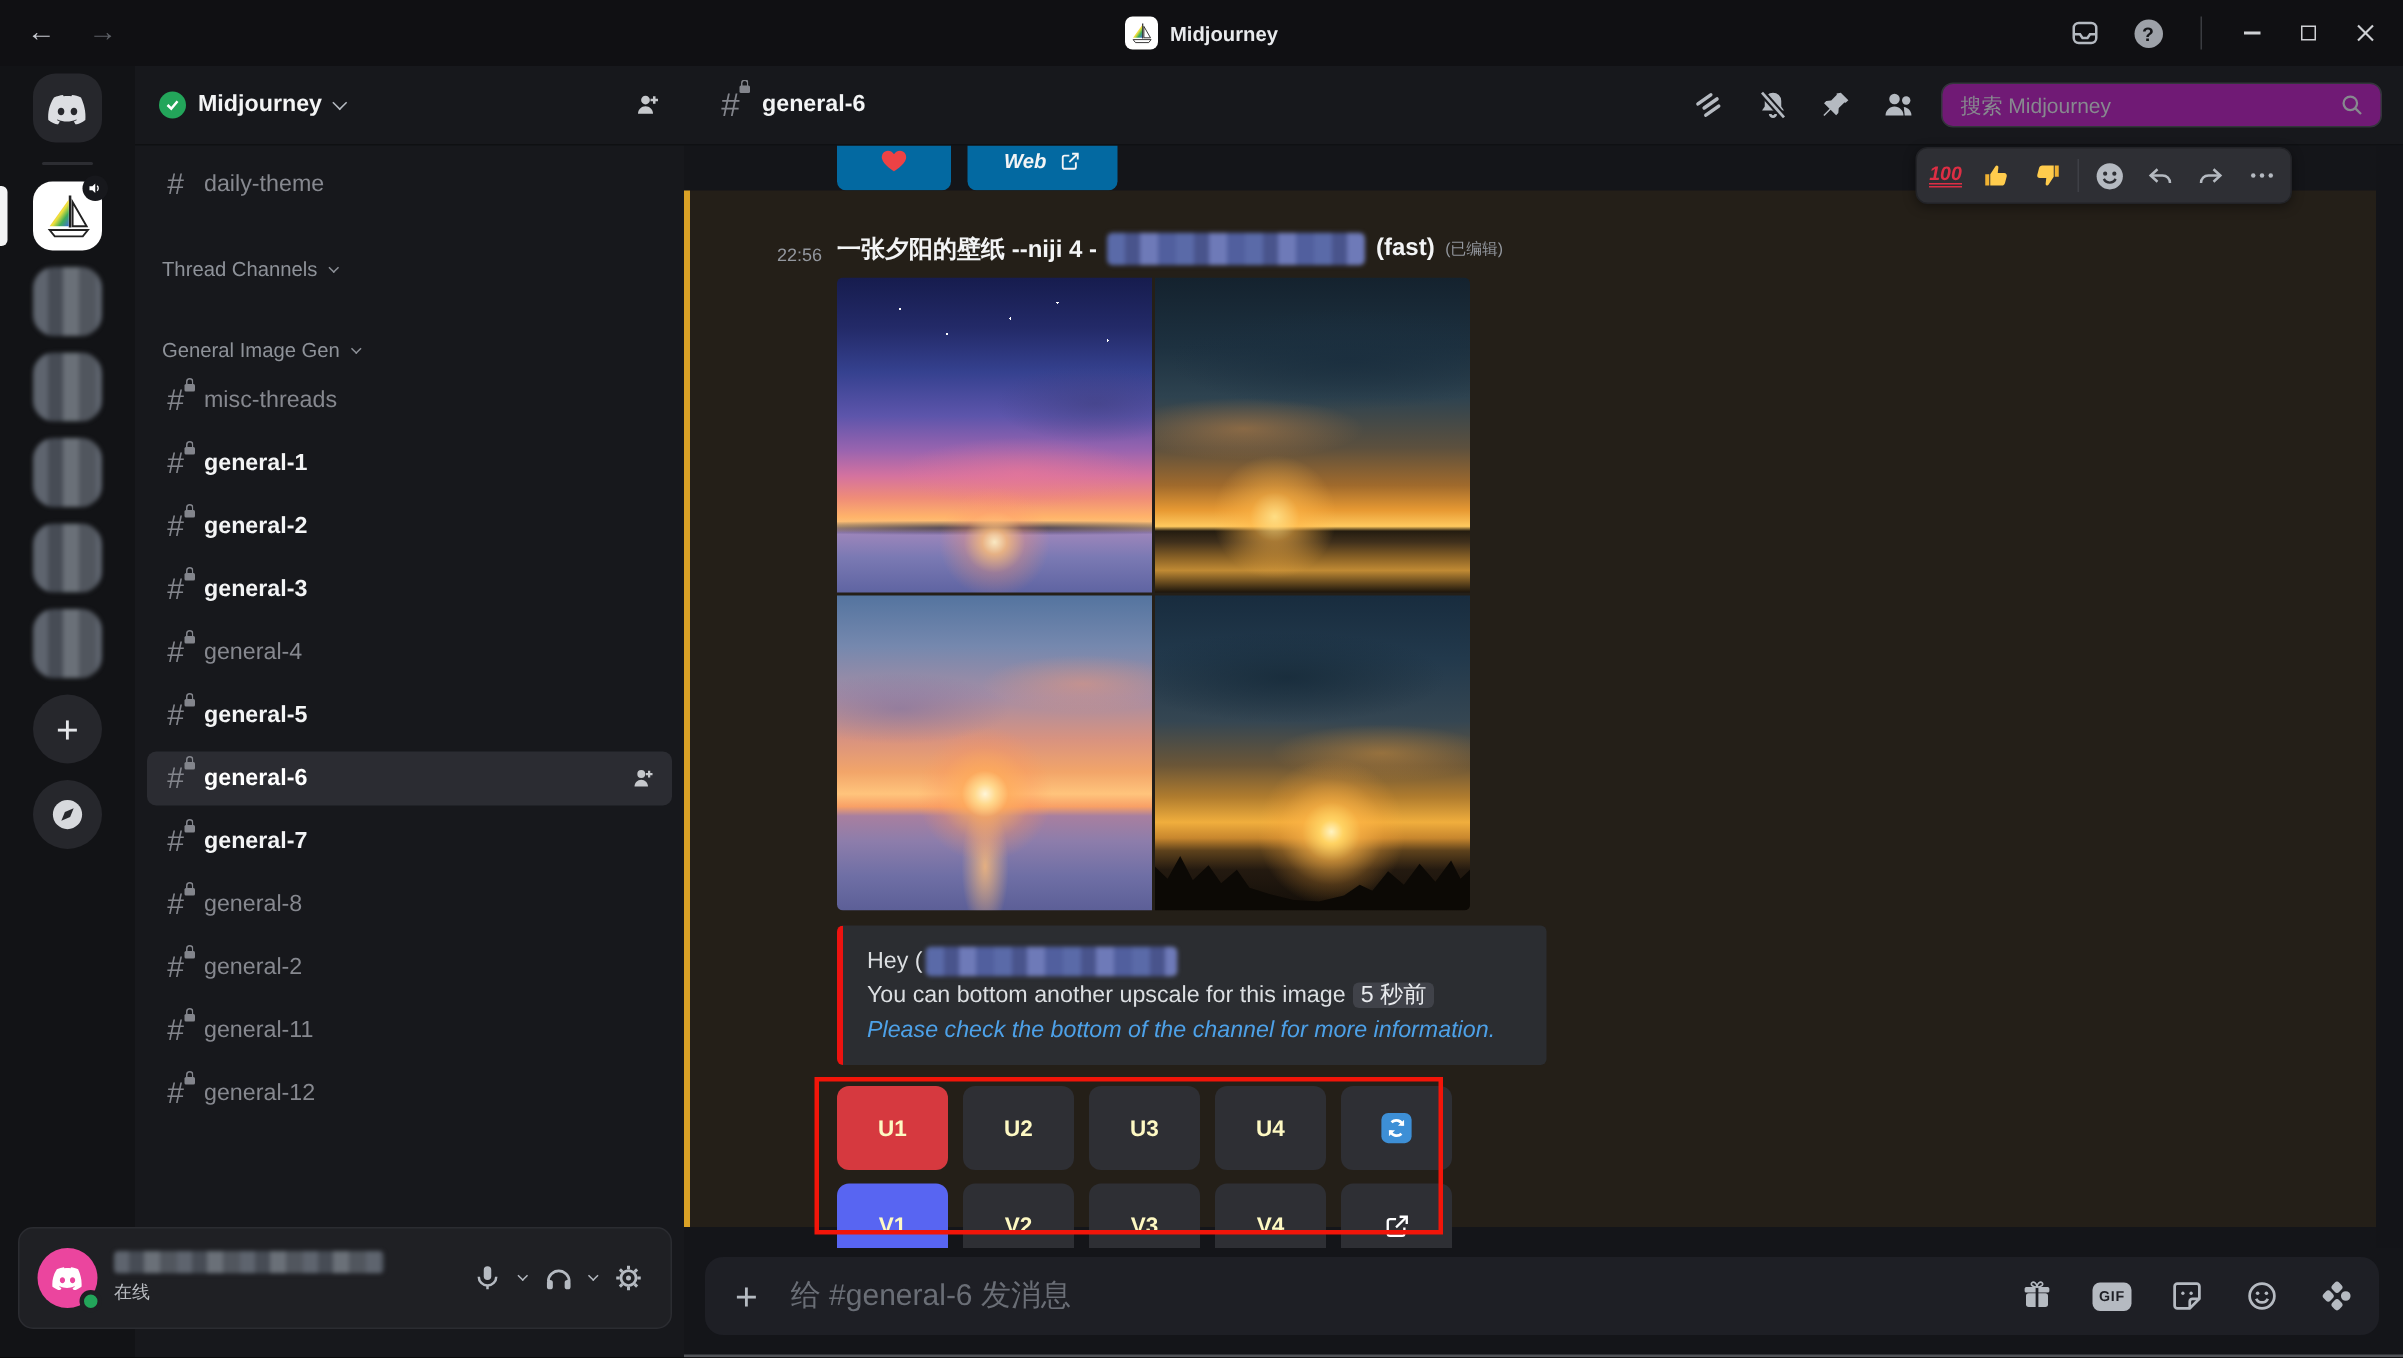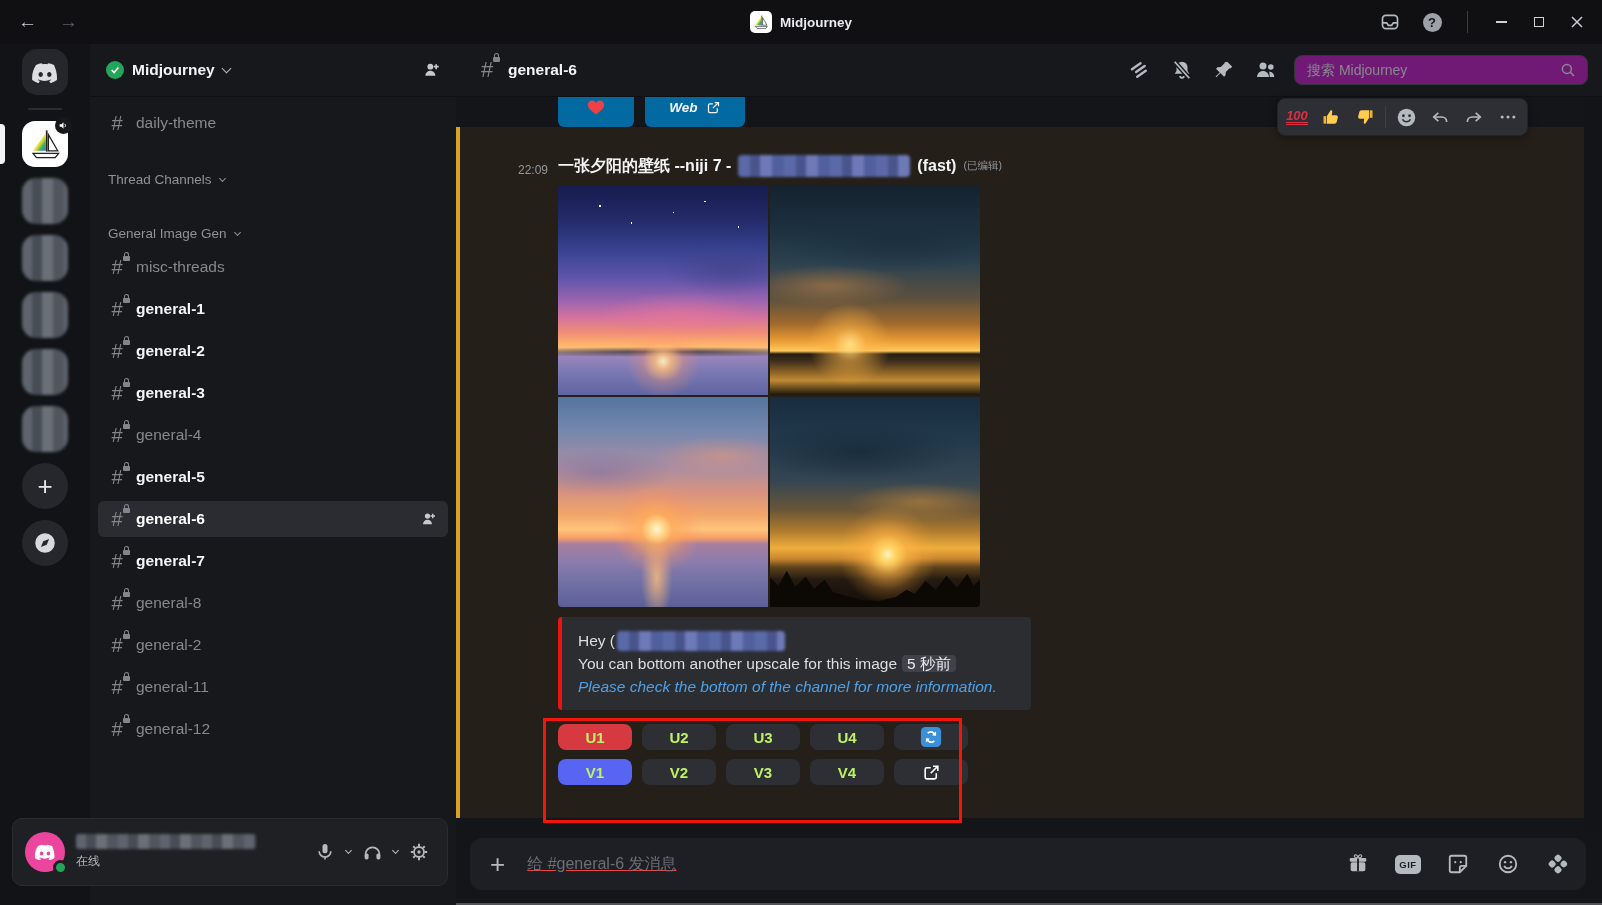--- a/index.html
+++ b/index.html
@@ -136,37 +136,37 @@
     clip-path:polygon(0 100%,0 42%,4% 58%,8% 28%,12% 60%,17% 40%,21% 64%,26% 46%,30% 70%,36% 78%,44% 86%,52% 88%,60% 80%,65% 66%,69% 74%,74% 48%,79% 66%,84% 38%,89% 62%,94% 34%,97% 58%,100% 46%,100% 100%);}
 
   .embed{margin-top:10px;width:473px;background:#2b2d31;border-left:4px solid #ec1310;border-radius:4px;padding:12px 16px;font-size:15.5px;line-height:23px;color:#dbdee1;}
   .embed-l1{display:flex;align-items:center;gap:2px;}
   .embed .mention-blur{width:168px;height:20px;}
   .time-pill{background:#404249;border-radius:4px;padding:0 5px;margin-left:5px;color:#e8eaed;}
   .embed-link{color:#4da1e8;font-style:italic;}
 
   .btn-zone{position:relative;margin-top:14px;width:410px;}
   .btn-row{display:flex;gap:10px;margin-bottom:9px;}
-  .mj-btn{width:74px;height:26px;border-radius:8px;border:none;color:#bef264;font-size:15px;font-weight:600;display:flex;align-items:center;justify-content:center;cursor:pointer;padding:0;}
+  .mj-btn{width:74px;height:56px;border-radius:8px;border:none;color:#fef9c3;font-size:15px;font-weight:600;display:flex;align-items:center;justify-content:center;cursor:pointer;padding:0;}
   .mj-btn.sec{background:#2e2f34;}
   .mj-btn.danger{background:#d6393f;}
   .mj-btn.primary{background:#5865f2;}
   .annotation-box{position:absolute;left:-15px;top:-6px;width:419px;height:105px;border:3px solid #f21509;pointer-events:none;z-index:3;}
 
   
   .hover-toolbar{position:absolute;left:1277px;top:98px;height:38px;background:#2e2f34;border:1px solid #222327;border-radius:8px;display:flex;align-items:center;padding:0 2px;z-index:20;box-shadow:0 2px 8px rgba(0,0,0,.4);}
   .ht-btn{width:34px;height:32px;display:flex;align-items:center;justify-content:center;border-radius:5px;color:#b5bac1;}
   .ht-divider{width:1px;height:22px;background:#3e4046;margin:0 3px;}
   .hundred{color:#dd2e44;font-weight:800;font-style:italic;font-size:13px;border-bottom:3px double #dd2e44;line-height:13px;}
 
   
   .composer-wrap{position:absolute;left:0;right:0;bottom:0;height:73px;background:#141519;}
   .composer{position:absolute;left:14px;right:16px;top:6px;height:52px;background:#1e1f25;border-radius:12px;display:flex;align-items:center;padding:0 16px 0 20px;}
   .attach-plus{font-size:26px;color:#b5bac1;font-weight:400;line-height:1;margin-right:20px;}
-  .composer input{flex:1;background:transparent;border:none;outline:none;font-size:16px;color:#ef4444;text-decoration:underline;}
+  .composer input{flex:1;background:transparent;border:none;outline:none;font-size:20px;color:#ef4444;}
   .composer input::placeholder{color:#6a6e76;}
   .composer-icons{display:flex;align-items:center;gap:26px;color:#b5bac1;}
   .cicon{width:24px;height:24px;display:flex;align-items:center;justify-content:center;}
   .gif-badge{background:#b5bac1;color:#1e1f25;font-size:9.5px;font-weight:800;border-radius:5px;padding:4px 4px;letter-spacing:.5px;}
 
   svg{display:block;}
 </style>
 </head>
 <body>
 
@@ -571,24 +571,24 @@
           <span>Web</span>
           <svg width="15" height="15" viewBox="0 0 24 24" fill="none" stroke="#f3f4f5" stroke-width="2">
               <path d="M18 13v5a2 2 0 0 1-2 2H6a2 2 0 0 1-2-2V8a2 2 0 0 1 2-2h5"></path>
               <path d="M14 4h6v6"></path>
               <path d="M20 4l-9 9"></path>
             </svg>
         </div>
       </div>
 
       <div class="highlight-msg">
-        <div class="gutter-time">22:09</div>
+        <div class="gutter-time">22:56</div>
         <div class="msg-body">
           <div class="msg-line1">
-            <span class="prompt-bold">一张夕阳的壁纸 --niji 7 -</span>
+            <span class="prompt-bold">一张夕阳的壁纸 --niji 4 -</span>
             <span class="mention-blur censor blue"></span>
             <span class="prompt-bold">(fast)</span>
             <span class="edited-tag">(已编辑)</span>
           </div>
 
           <div class="img-grid">
             <div class="s1"></div>
             <div class="s2"></div>
             <div class="s3"></div>
             <div class="s4">

